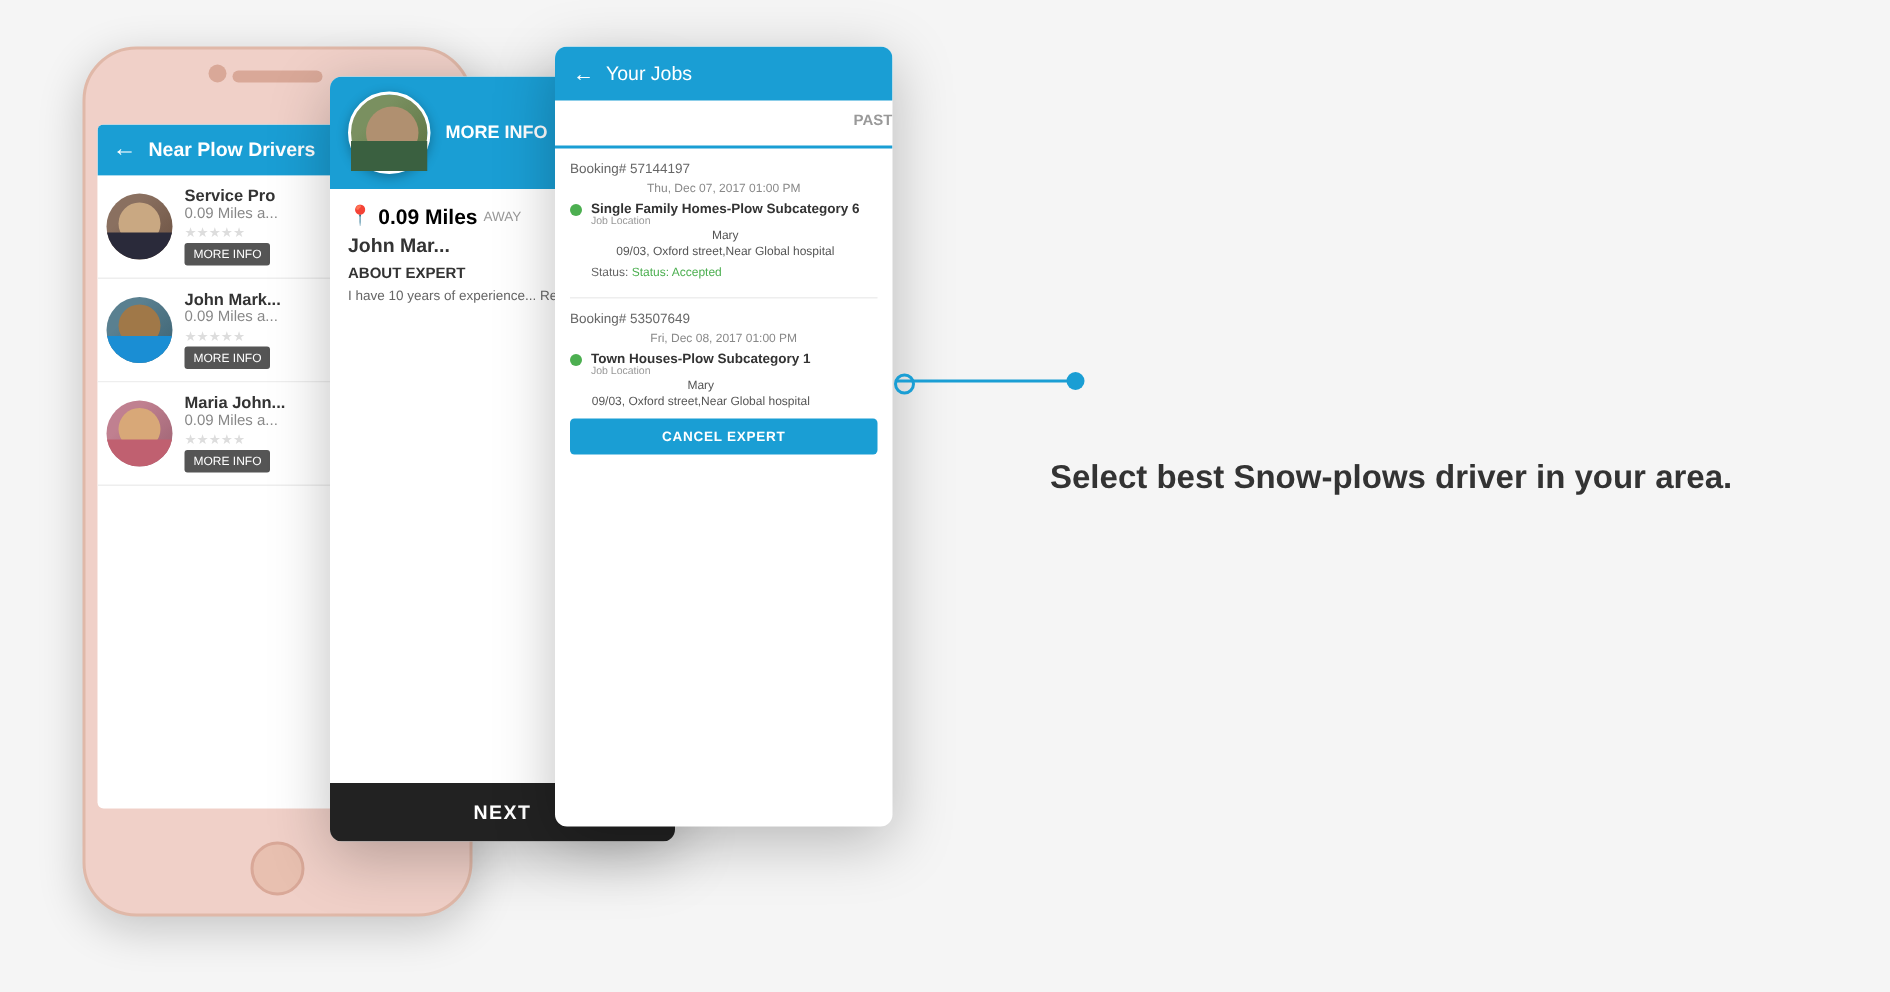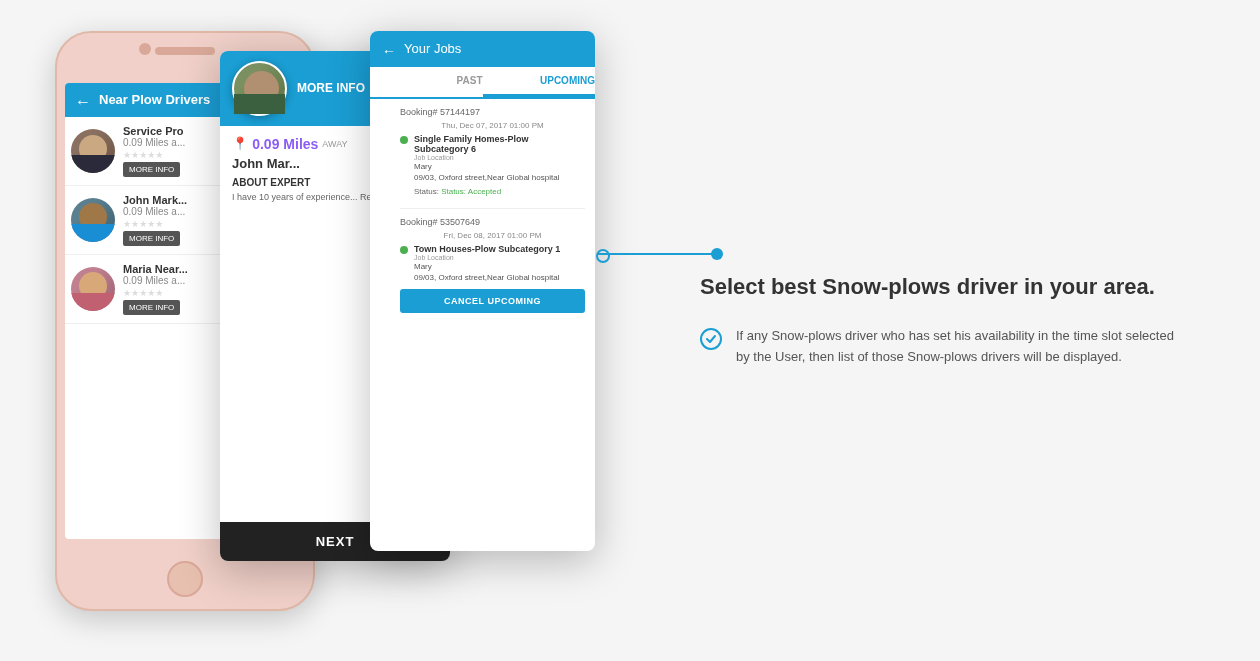--- a/index.html
+++ b/index.html
@@ -198,21 +198,21 @@
       margin-bottom: 4px;
     }
     .pin-icon {
       color: #1a9ed4;
       margin-right: 4px;
       font-size: 13px;
     }
     .expert-distance-val {
       font-weight: 700;
       font-size: 14px;
-      color: #8b5cf6;
+      color: #000000;
     }
     .away-text {
       font-size: 9px;
       color: #999;
       margin-left: 4px;
     }
     .expert-name {
       font-size: 13px;
       font-weight: 700;
       color: #333;
@@ -295,21 +295,20 @@
       border-bottom: 3px solid transparent;
     }
     .jobs-tab.active {
       color: #1a9ed4;
       border-bottom: 3px solid #1a9ed4;
     }
     .jobs-content {
       padding: 8px 10px;
       overflow-y: auto;
       height: calc(100% - 95px);
-      margin-left: 20px;
     }
     .booking-block {
       margin-bottom: 12px;
     }
     .booking-number {
       font-size: 9px;
       color: #666;
       margin-bottom: 4px;
     }
     .booking-date {
@@ -338,20 +337,21 @@
       font-size: 9px;
     }
     .job-location-label {
       font-size: 7px;
       color: #999;
     }
     .booking-address {
       font-size: 8px;
       color: #555;
       line-height: 1.4;
+      text-align: center;
     }
     .status-accepted {
       font-size: 8px;
       color: #666;
       margin-top: 4px;
     }
     .status-accepted span {
       color: #4caf50;
     }
     .divider {
@@ -546,21 +546,21 @@
             </div>
           </div>
           <div class="driver-item">
             <div class="driver-avatar avatar-3">
               <div class="face-shape">
                 <div class="person-3-face"></div>
                 <div class="person-3-body"></div>
               </div>
             </div>
             <div class="driver-info">
-              <div class="driver-name">Maria Near...</div>
+              <div class="driver-name">Maria John...</div>
               <div class="driver-distance">0.09 Miles a...</div>
               <div class="driver-stars">★★★★★</div>
               <button class="more-info-btn">MORE INFO</button>
             </div>
           </div>
         </div>
       </div>
       <div class="phone-home-btn"></div>
     </div>
 
@@ -590,21 +590,20 @@
       <div class="next-btn">NEXT</div>
     </div>
 
     <div class="jobs-card">
       <div class="jobs-header">
         <span style="margin-right:8px; font-size:14px;">←</span>
         <span class="jobs-title">Your Jobs</span>
       </div>
       <div class="jobs-tabs">
         <div class="jobs-tab">PAST</div>
-        <div class="jobs-tab active">UPCOMING</div>
       </div>
       <div class="jobs-content">
 
         <div class="booking-block">
           <div class="booking-number">Booking# 57144197</div>
           <div class="booking-date">Thu, Dec 07, 2017 01:00 PM</div>
           <div class="booking-detail">
             <div class="green-dot"></div>
             <div>
               <div class="booking-type">Single Family Homes-Plow Subcategory 6</div>
@@ -624,34 +623,26 @@
           <div class="booking-date">Fri, Dec 08, 2017 01:00 PM</div>
           <div class="booking-detail">
             <div class="green-dot"></div>
             <div>
               <div class="booking-type">Town Houses-Plow Subcategory 1</div>
               <div class="job-location-label">Job Location</div>
               <div class="booking-address">Mary</div>
               <div class="booking-address">09/03, Oxford street,Near Global hospital</div>
             </div>
           </div>
-          <button class="cancel-btn">CANCEL UPCOMING</button>
+          <button class="cancel-btn">CANCEL EXPERT</button>
         </div>
       </div>
     </div>
 
     <div class="connector"></div>
 
   </div>
 
   <div class="text-section">
     <h2 class="main-heading">Select best Snow-plows driver in your area.</h2>
-    <div class="feature-item">
-      <div class="check-icon">
-        <svg width="12" height="12" viewBox="0 0 12 12">
-          <polyline points="2,6 5,9 10,3" stroke="#1a9ed4" stroke-width="2" fill="none" stroke-linecap="round" stroke-linejoin="round"></polyline>
-        </svg>
-      </div>
-      <p class="feature-text">If any Snow-plows driver who has set his availability in the time slot selected by the User, then list of those Snow-plows drivers will be displayed.</p>
-    </div>
   </div>
 
 </div>
 
 </body></html>

